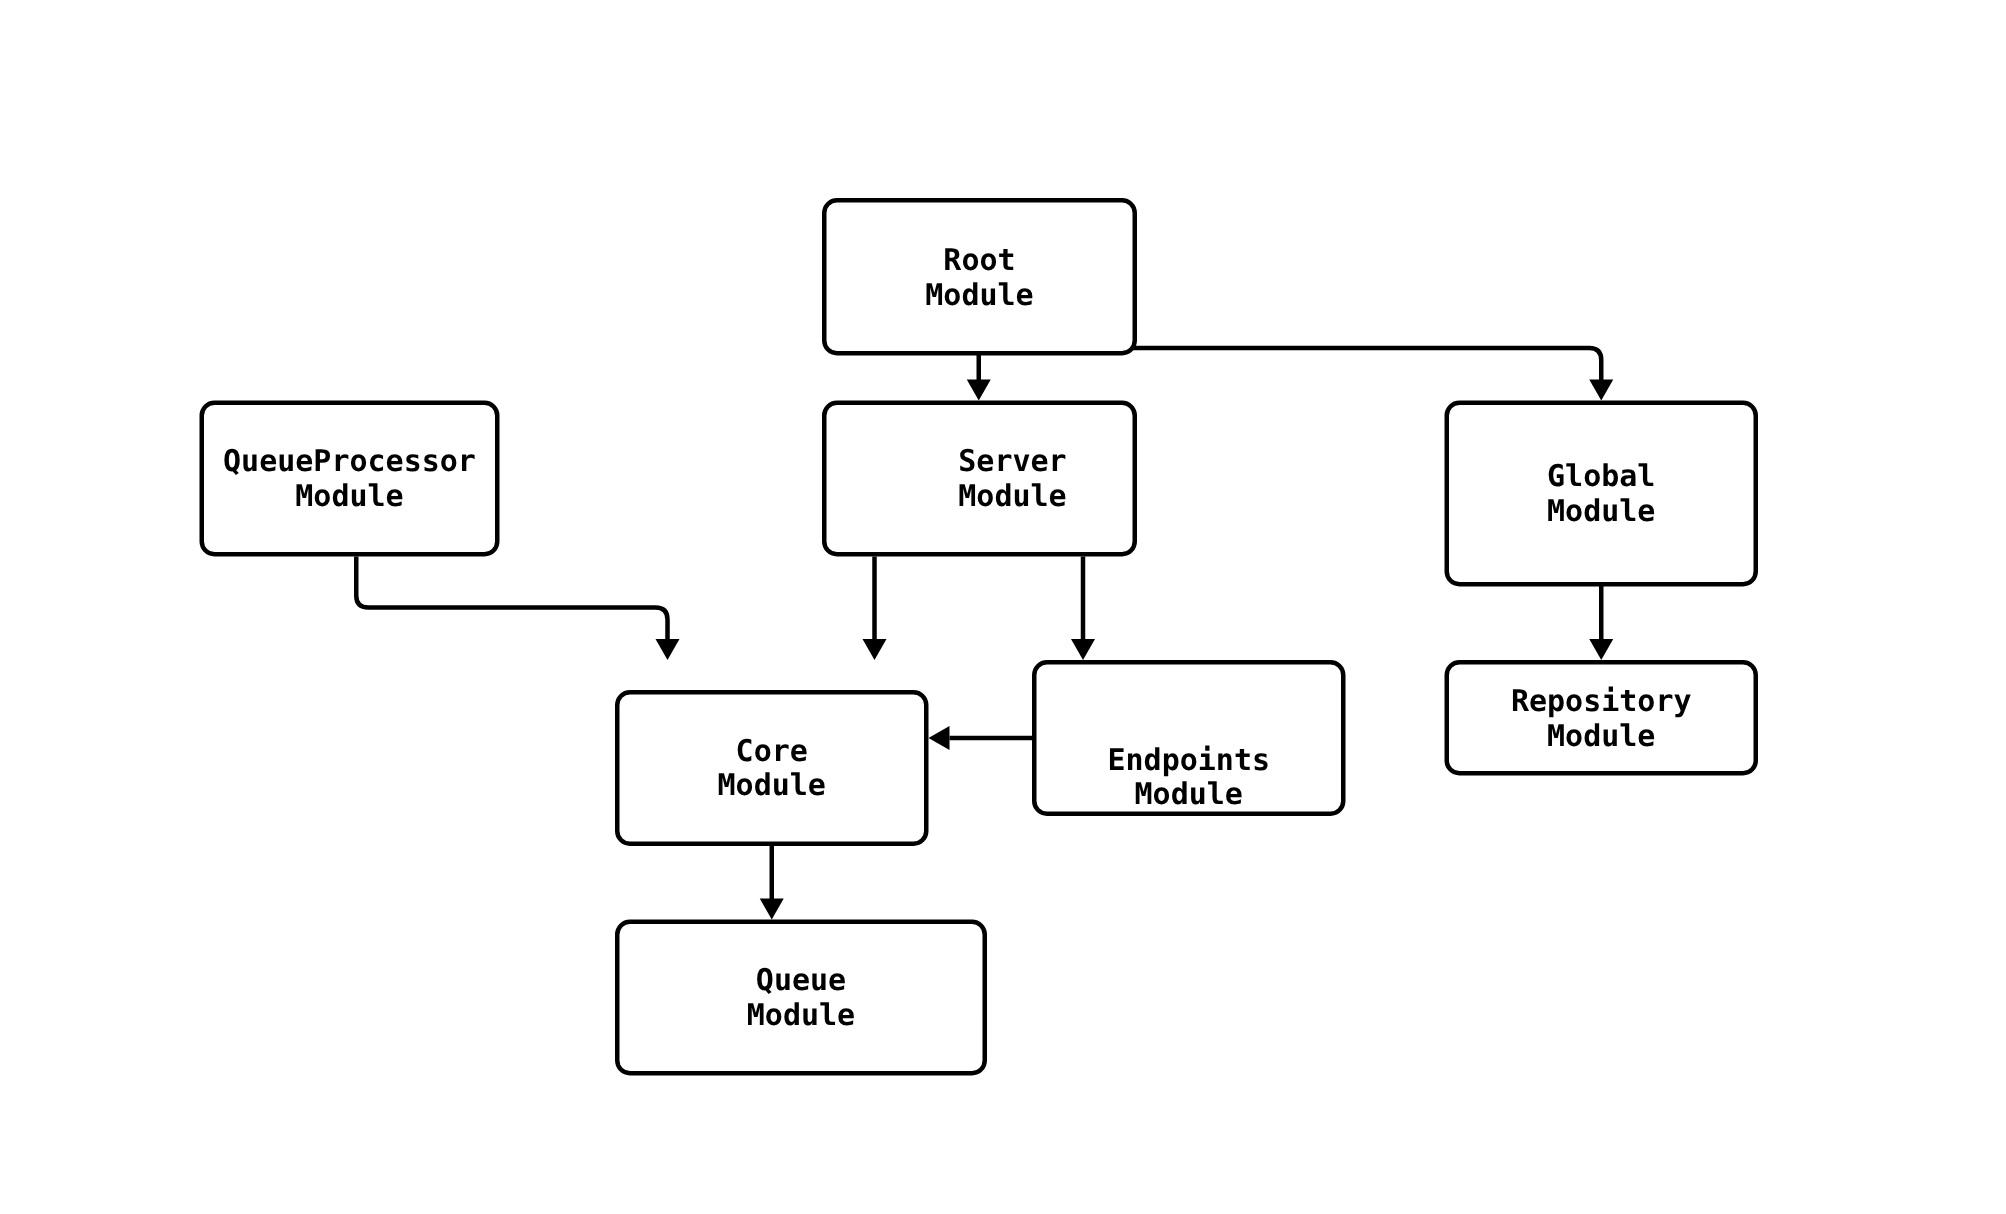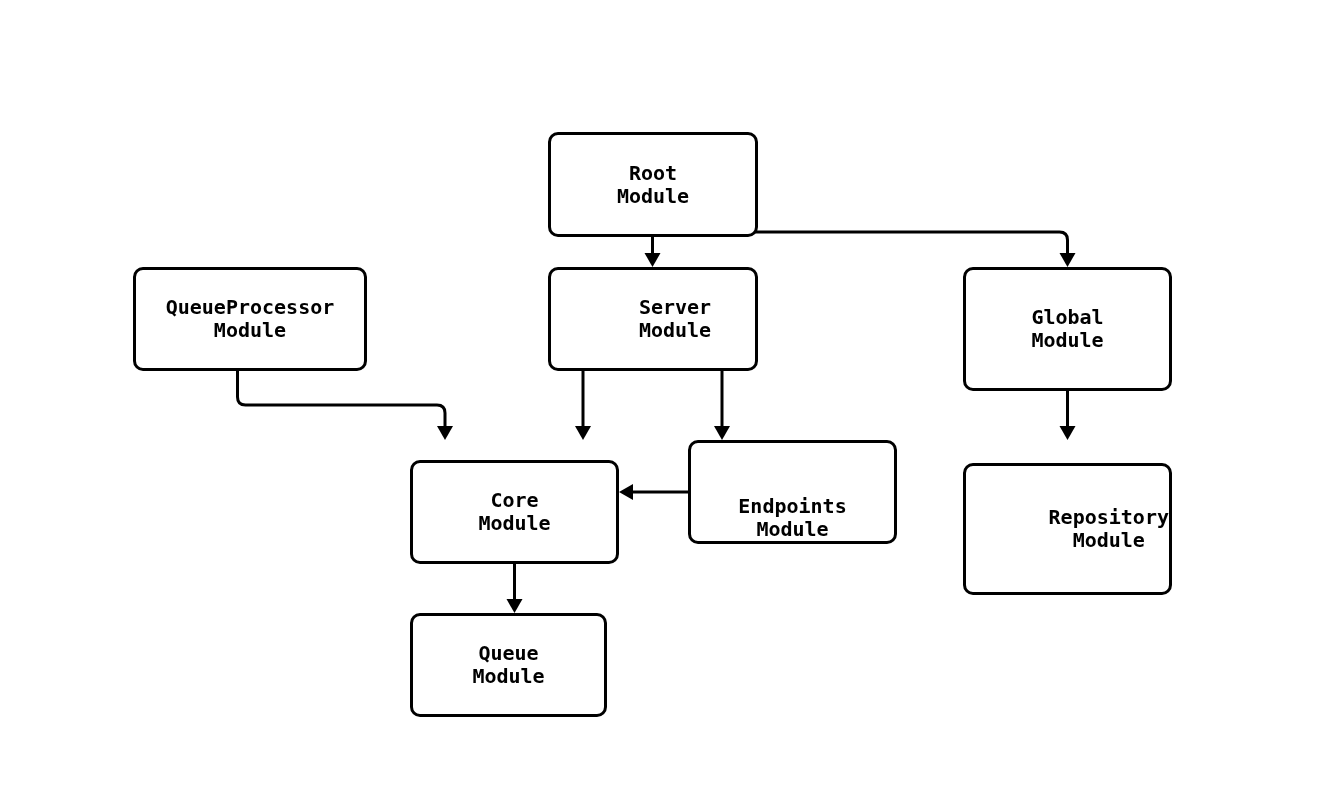--- a/index.html
+++ b/index.html
@@ -98,43 +98,43 @@
   <div class="node" style="left:548px; top:93px; width:210px; height:105px;margin-top:39px;">
     <span class="node-label">Root
 Module</span>
   </div>
 
   <div class="node" style="left:548px; top:267px; width:210px; height:104px;padding-left:44px;">
     <span class="node-label">Server
 Module</span>
   </div>
 
-  <div class="node" style="left:133px; top:267px; width:234px; height:104px;">
+  <div class="node" style="left:133px; top:267px; width:200px; height:104px;">
     <span class="node-label">QueueProcessor
 Module</span>
   </div>
 
   <div class="node" style="left:963px; top:267px; width:209px; height:124px;">
     <span class="node-label">Global
 Module</span>
   </div>
 
   <div class="node" style="left:410px; top:460px; width:209px; height:104px;">
     <span class="node-label">Core
 Module</span>
   </div>
 
   <div class="node" style="left:688px; top:440px; width:209px; height:104px;align-items:flex-end;">
     <span class="node-label">Endpoints
 Module</span>
   </div>
 
-  <div class="node" style="left:963px; top:463px; width:209px; height:132px;justify-content:flex-end;">
+  <div class="node" style="left:963px; top:440px; width:209px; height:77px;">
     <span class="node-label">Repository
 Module</span>
   </div>
 
-  <div class="node" style="left:410px; top:613px; width:197px; height:104px;">
+  <div class="node" style="left:410px; top:613px; width:248px; height:104px;">
     <span class="node-label">Queue
 Module</span>
   </div>
 
 </div>
 
 </body></html>

